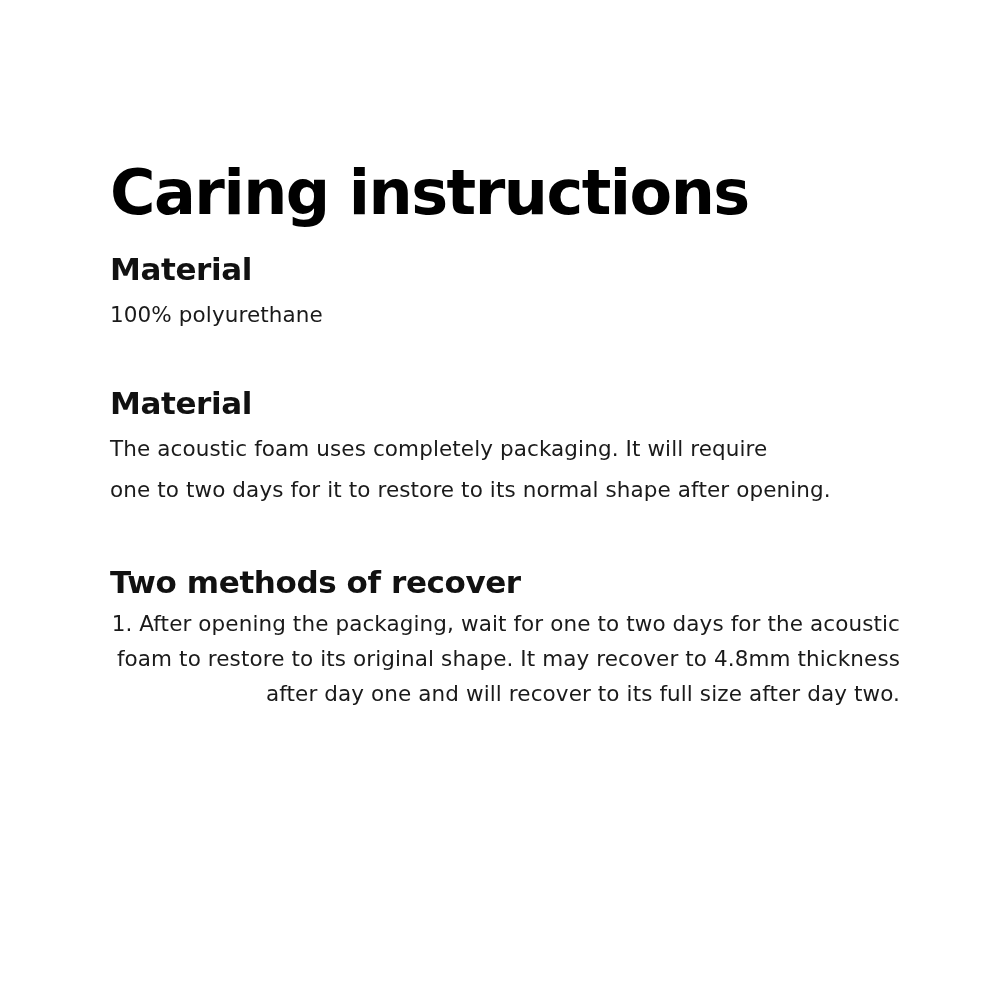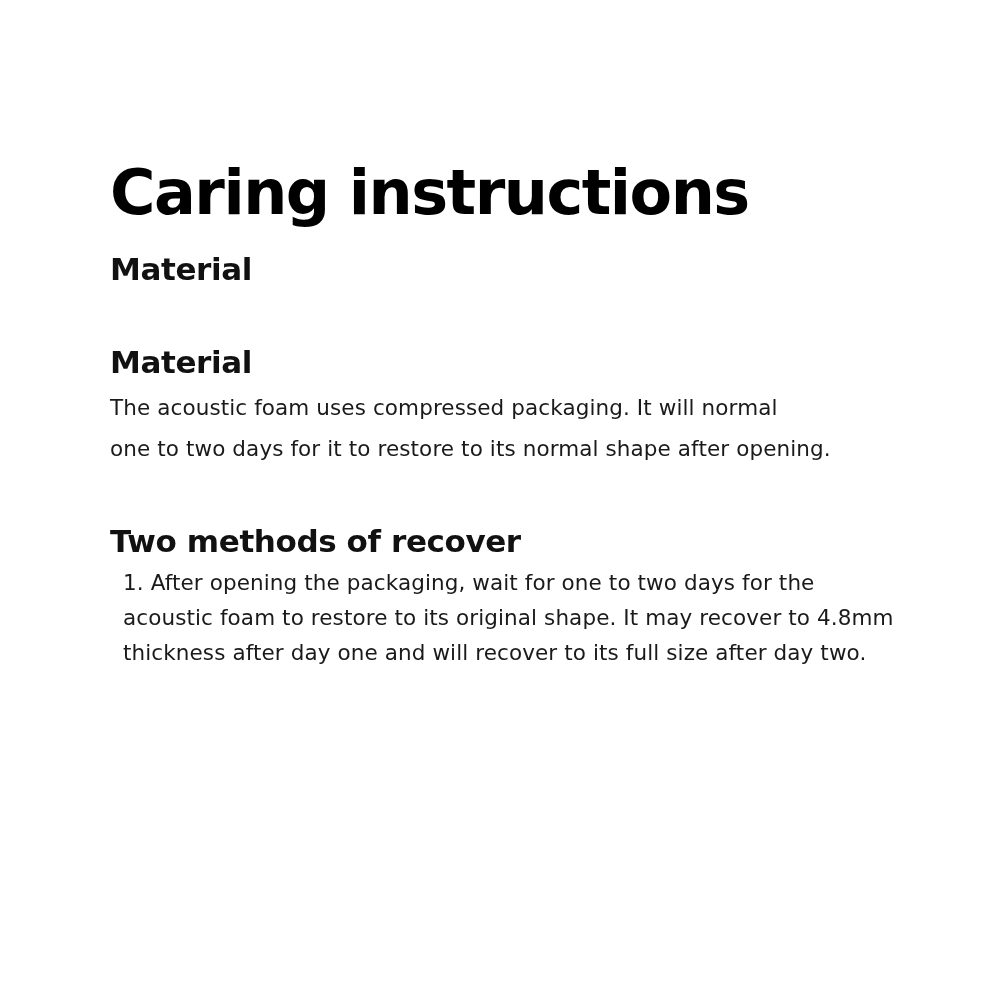--- a/index.html
+++ b/index.html
@@ -50,42 +50,44 @@
     line-height: 1.62;
     margin: 0 0 6px 0;
     color: #1a1a1a;
     letter-spacing: 0.1px;
   }
   .gap-md { height: 30px; }
   .gap-lg { height: 34px; }
   .list-item {
     font-size: 21.5px;
     line-height: 1.62;
-    margin: 0 0 18px 13px;
+    margin: 0 0 18px 0;
     color: #1a1a1a;
     letter-spacing: 0.1px;
+    text-align: right;
   }
   .list-item:last-child { margin-bottom: 0; }
 </style>
 </head>
 <body>
 
 <div class="page">
 
   <h1 class="doc-title">Caring instructions</h1>
 
   <div class="section">
     <h2 class="section-heading">Material</h2>
+    <p class="body-text">100% polyurethane</p>
   </div>
 
   <div class="gap-md"></div>
 
   <div class="section">
     <h2 class="section-heading">Material</h2>
-    <p class="body-text">The acoustic foam uses compressed packaging. It will normal</p>
+    <p class="body-text">The acoustic foam uses completely packaging. It will require</p>
     <p class="body-text">one to two days for it to restore to its normal shape after opening.</p>
   </div>
 
   <div class="gap-lg"></div>
 
   <div class="section">
     <h2 class="section-heading tight">Two methods of recover</h2>
     <p class="list-item">1. After opening the packaging, wait for one to two days for the acoustic foam to restore to its original shape. It may recover to 4.8mm thickness after day one and will recover to its full size after day two.</p>
   </div>
 

